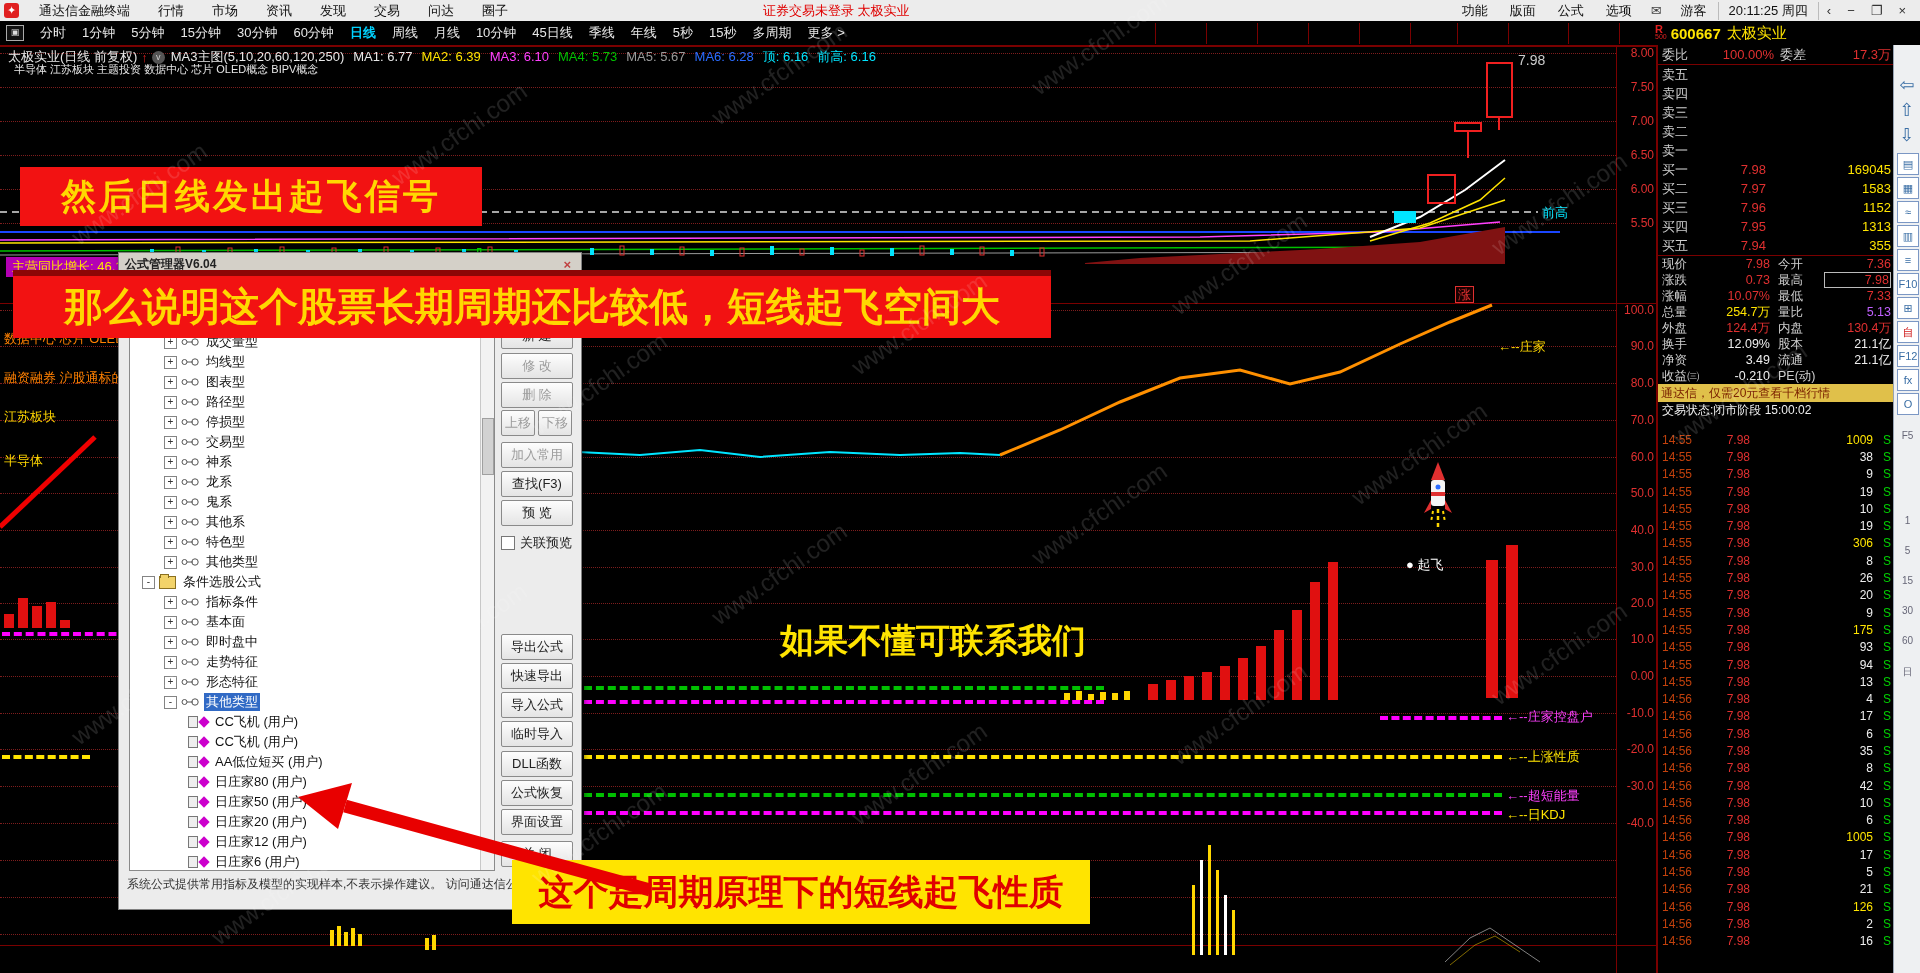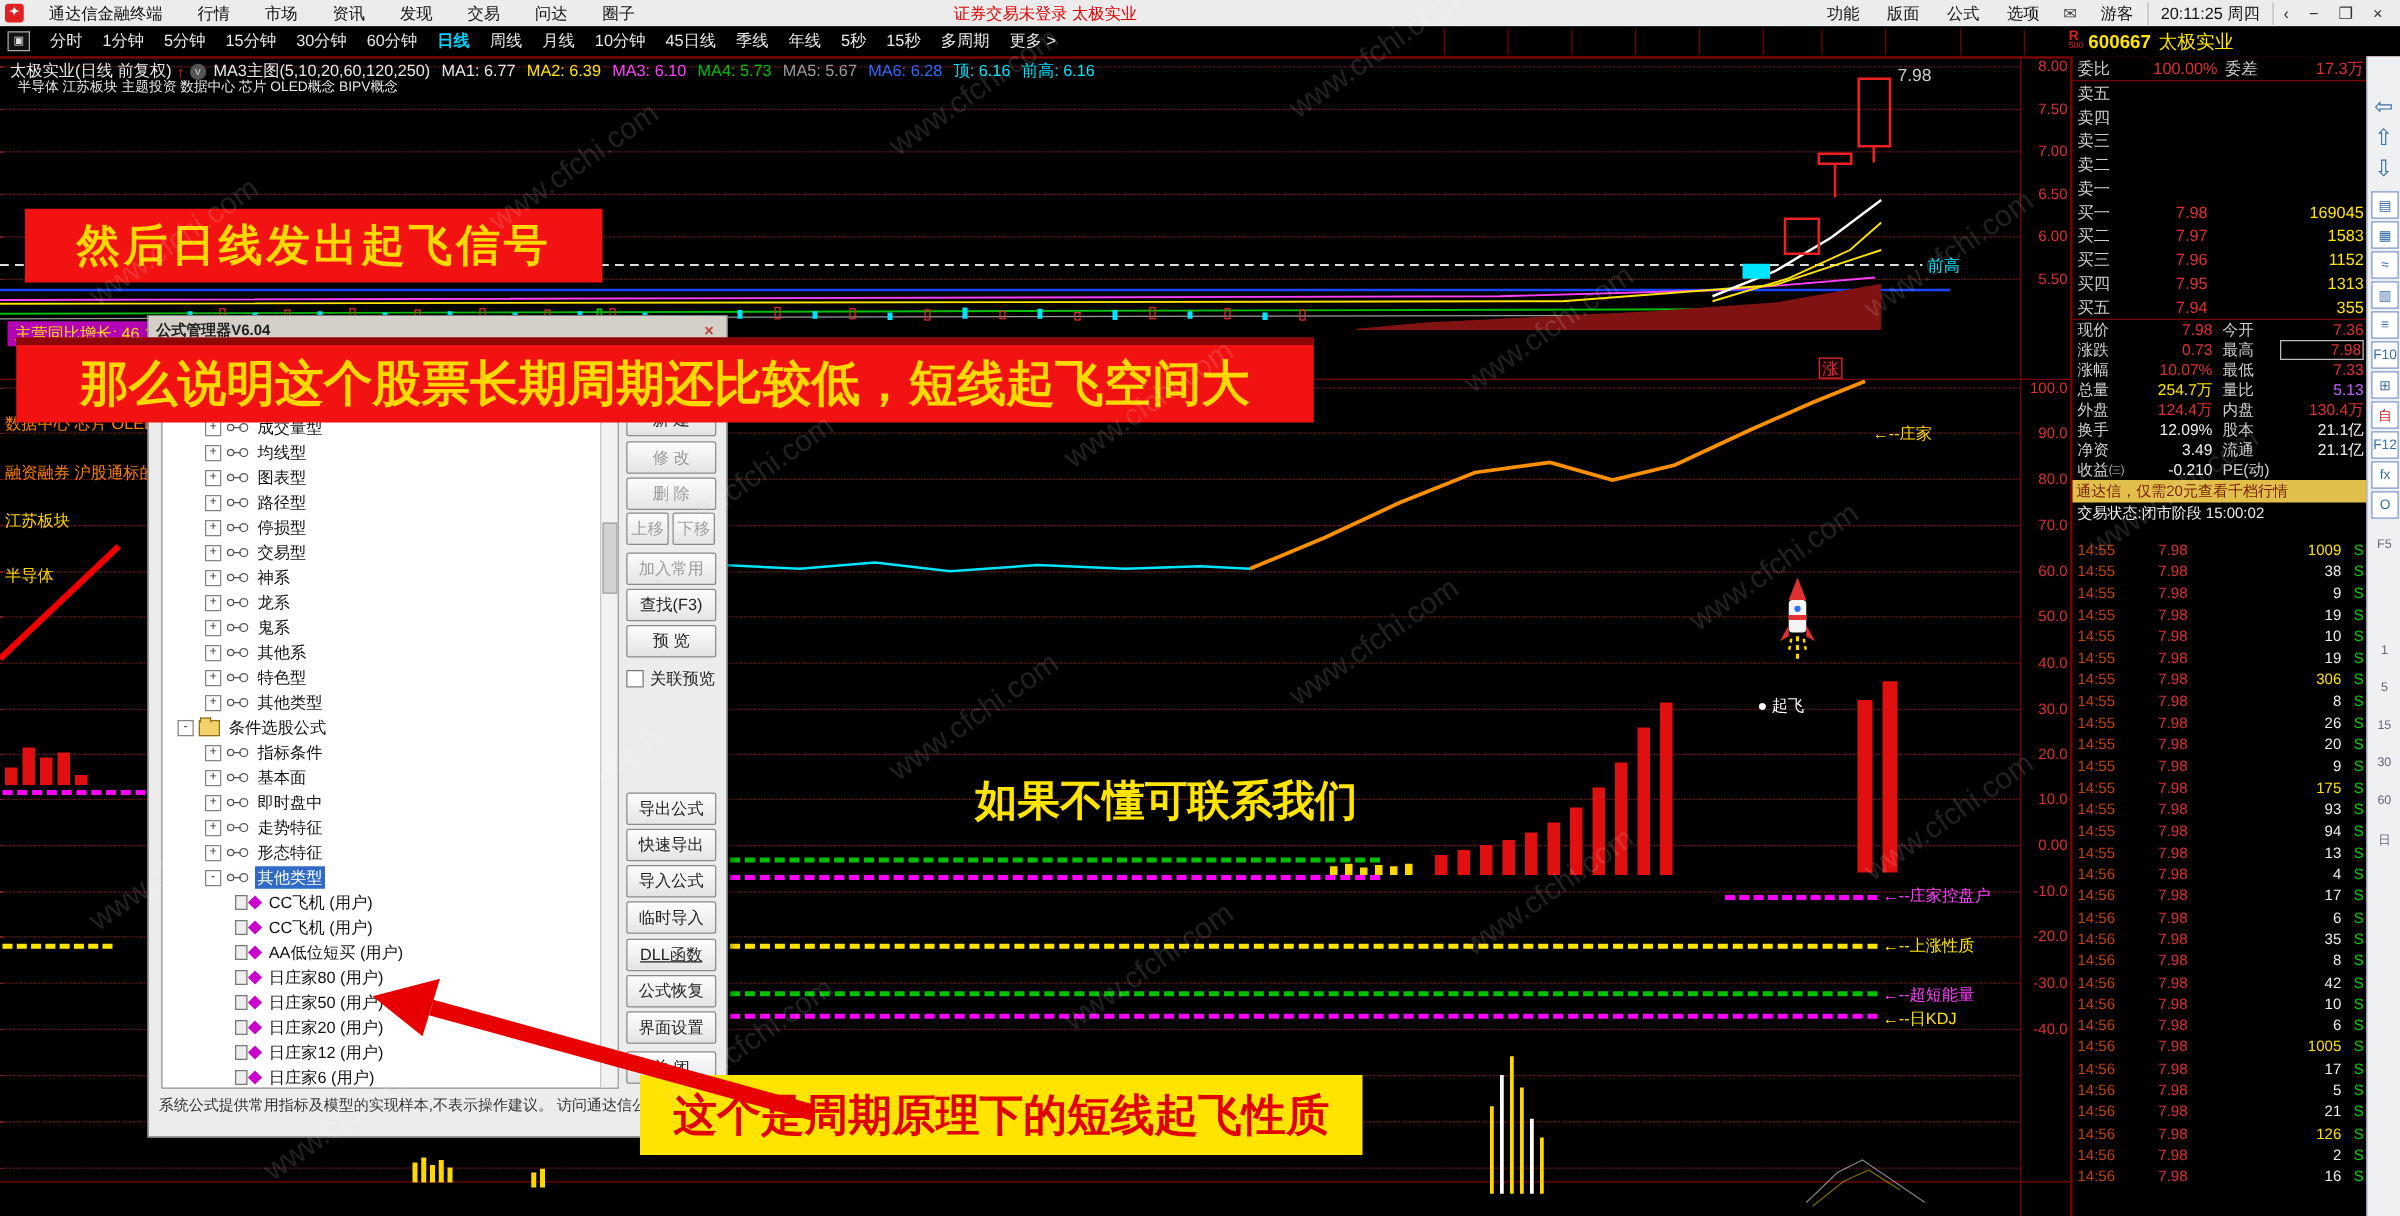--- a/index.html
+++ b/index.html
@@ -670,21 +670,21 @@
         <div class="dbtn dis" style="top: 129px;">删 除</div>
         <div class="dbtn dis" style="left: 382px; top: 157px; width: 32px;">上移</div>
         <div class="dbtn dis" style="left: 419px; top: 157px; width: 32px;">下移</div>
         <div class="dbtn dis" style="top: 189px;">加入常用</div>
         <div class="dbtn" style="top: 218px;">查找(F3)</div>
         <div class="dbtn" style="top: 247px;">预 览</div>
         <div class="dbtn" style="top: 381px;">导出公式</div>
         <div class="dbtn" style="top: 410px;">快速导出</div>
         <div class="dbtn" style="top: 439px;">导入公式</div>
         <div class="dbtn" style="top: 468px;">临时导入</div>
-        <div class="dbtn" style="top: 498px; text-decoration: underline;">DLL函数</div>
+        <div class="dbtn" style="top: 498px;">DLL函数</div>
         <div class="dbtn" style="top: 527px;">公式恢复</div>
         <div class="dbtn" style="top: 556px;">界面设置</div>
         <div class="dbtn" style="top: 588px;">关 闭</div>
       </div>
     <div id="dcheck">
       <span class="cb"></span>
       <span>关联预览</span>
     </div>
     <div id="dstatus">系统公式提供常用指标及模型的实现样本,不表示操作建议。  访问通达信公式讨论区</div>
   </div>

